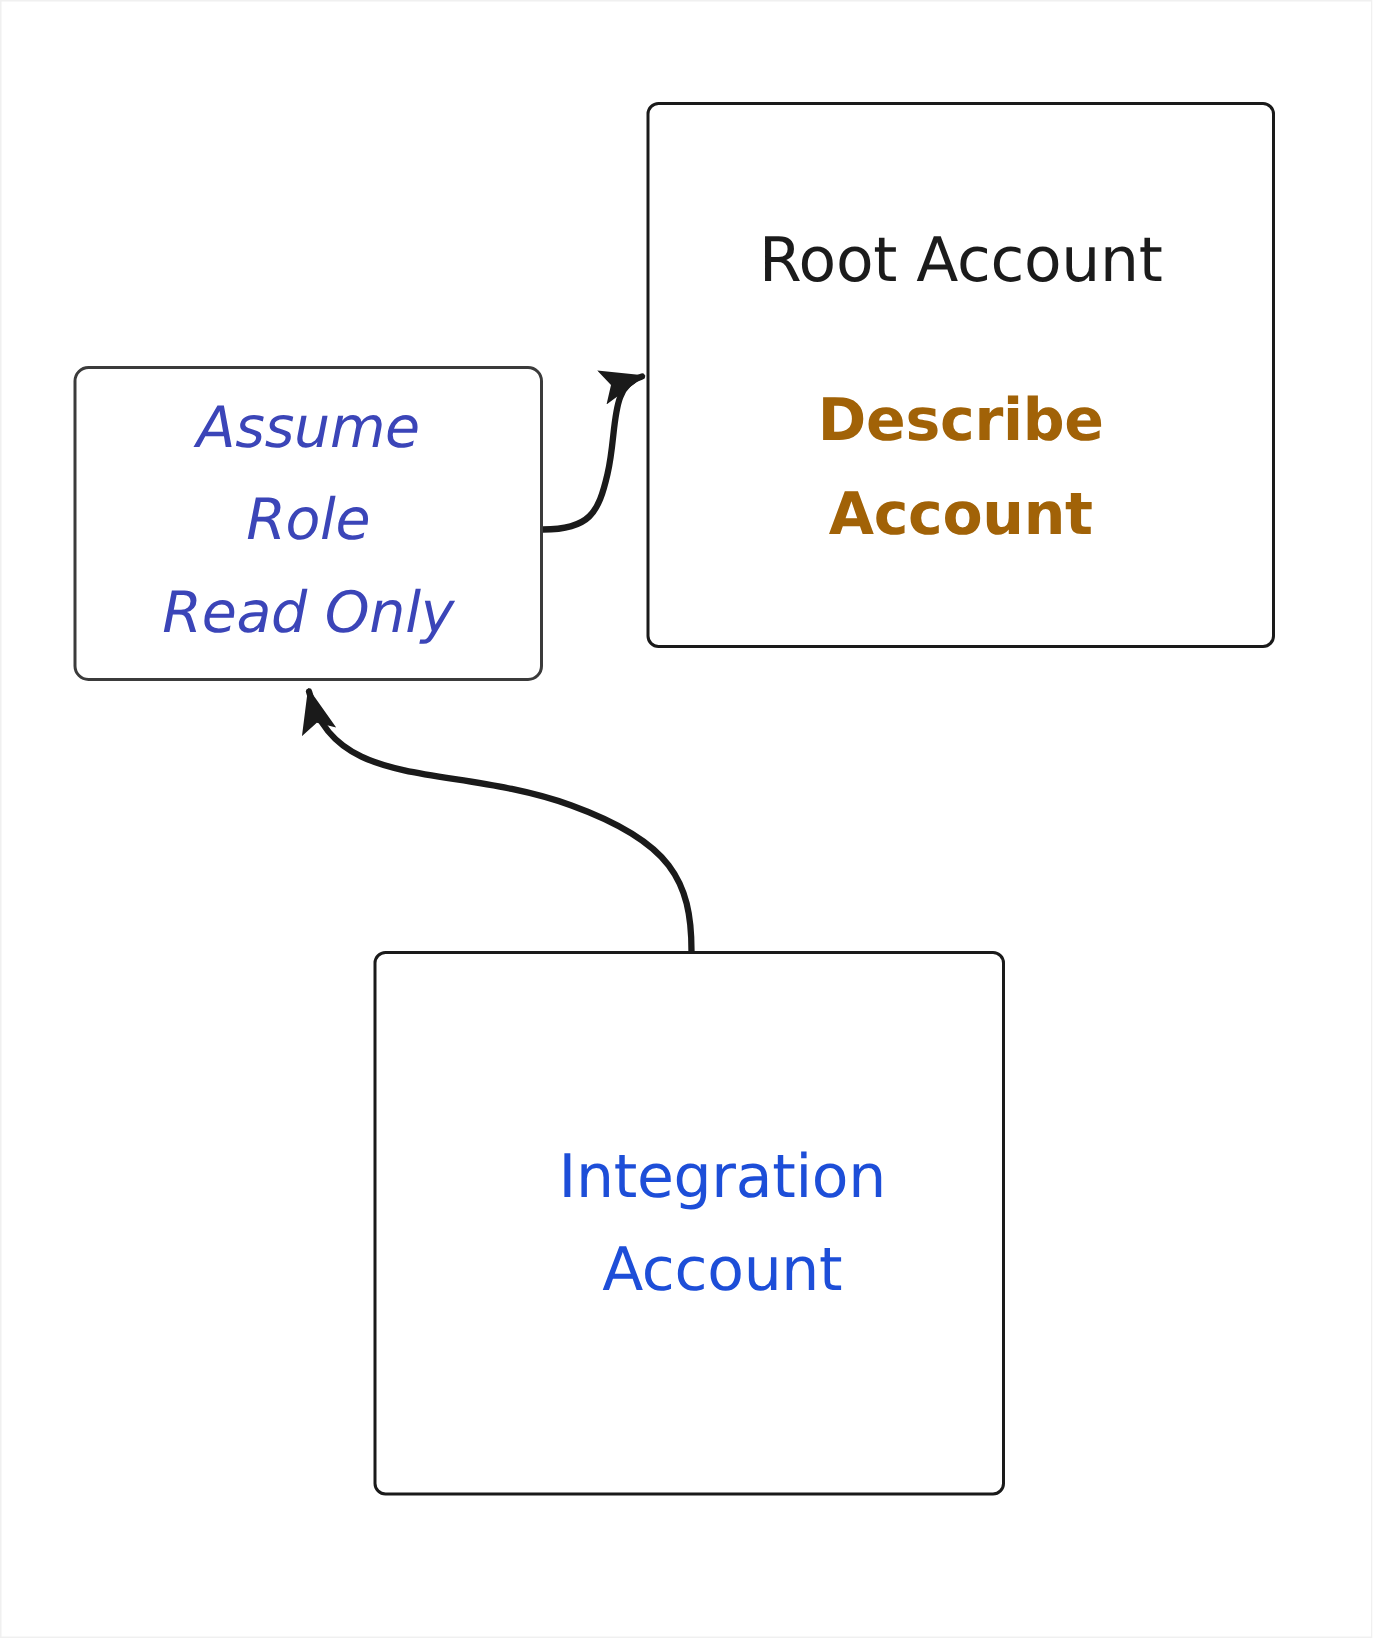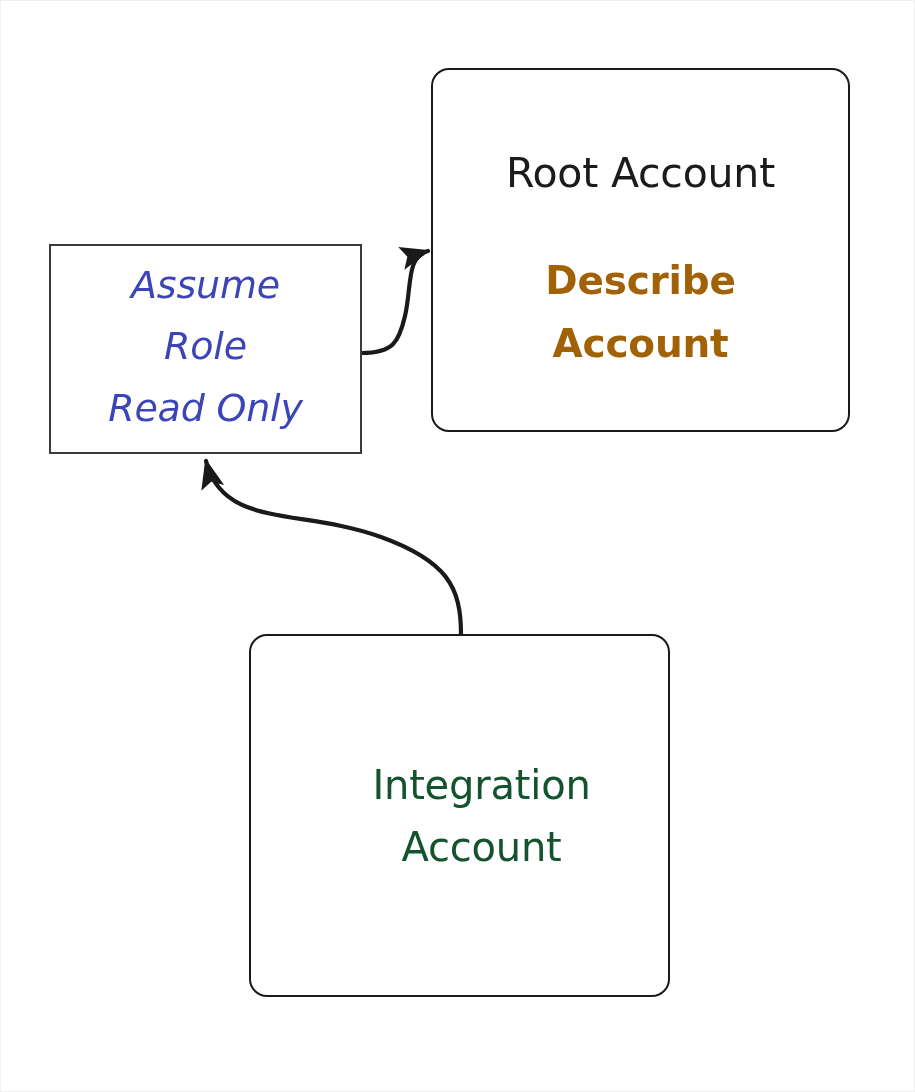--- a/index.html
+++ b/index.html
@@ -33,25 +33,25 @@
     box-sizing: border-box;
     background: #ffffff;
     display: flex;
     flex-direction: column;
     align-items: center;
     justify-content: center;
     text-align: center;
   }
   .node-rounded {
     border: 2px solid #1a1a1a;
-    border-radius: 18px;
+    border-radius: 8px;
   }
   .node-sharp {
     border: 2px solid #3b3b3b;
-    border-radius: 0;
+    border-radius: 10px;
   }
 
   
   #node-root {
     left: 430px;
     top: 67px;
     width: 419px;
     height: 364px;
   }
   #node-root .node-title {
@@ -92,21 +92,21 @@
   
   #node-integration {
     left: 248px;
     top: 633px;
     width: 421px;
     height: 363px;
   }
   #node-integration .node-title {
     font-size: 40px;
     font-weight: 400;
-    color: #14532d;
+    color: #1d4ed8;
     line-height: 1.55;
     letter-spacing: -0.2px;
     margin-left: 44px;
   }
   #node-integration .node-accent {
     font-size: 42px;
     font-weight: 700;
     color: #12a07e;
     line-height: 1.5;
     letter-spacing: -0.5px;

